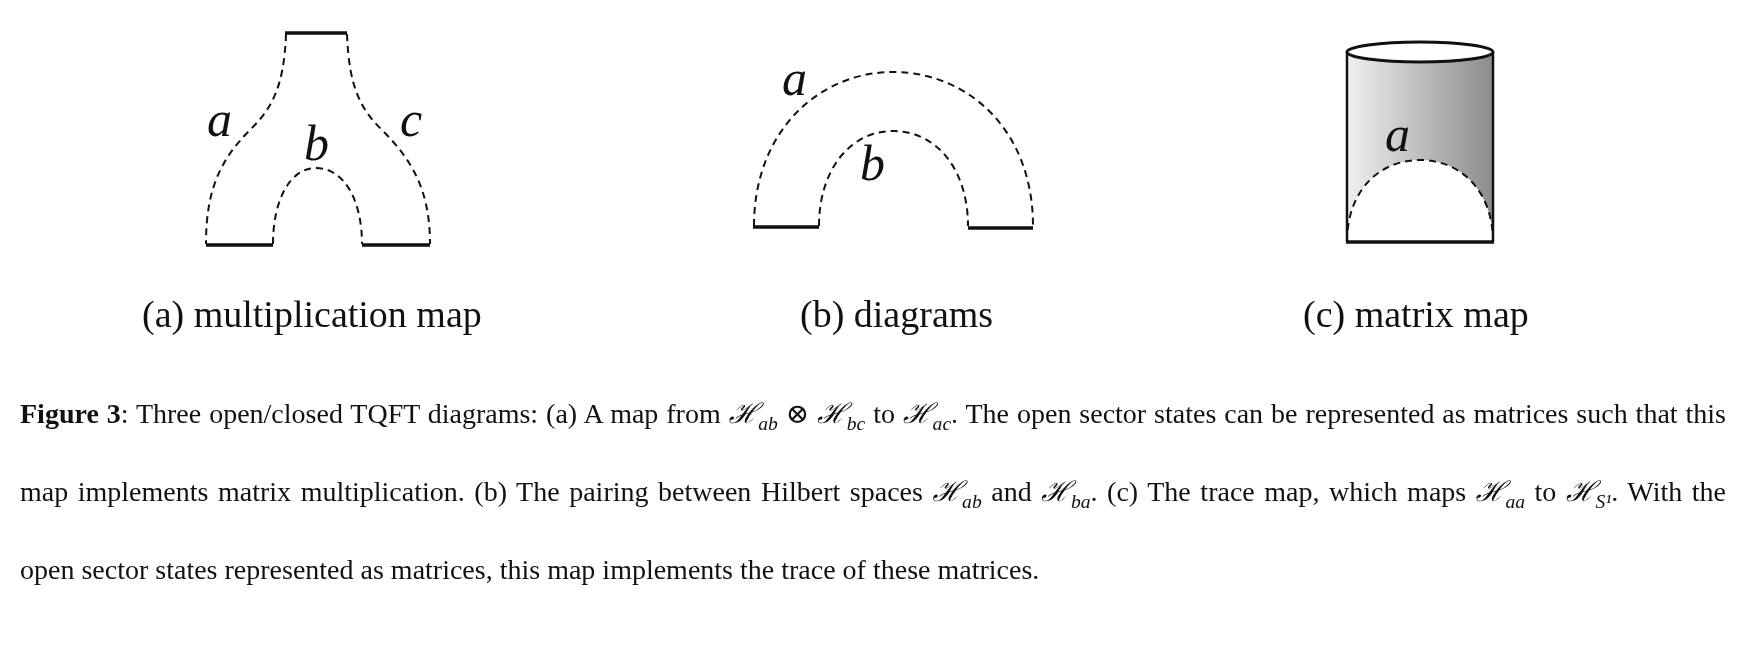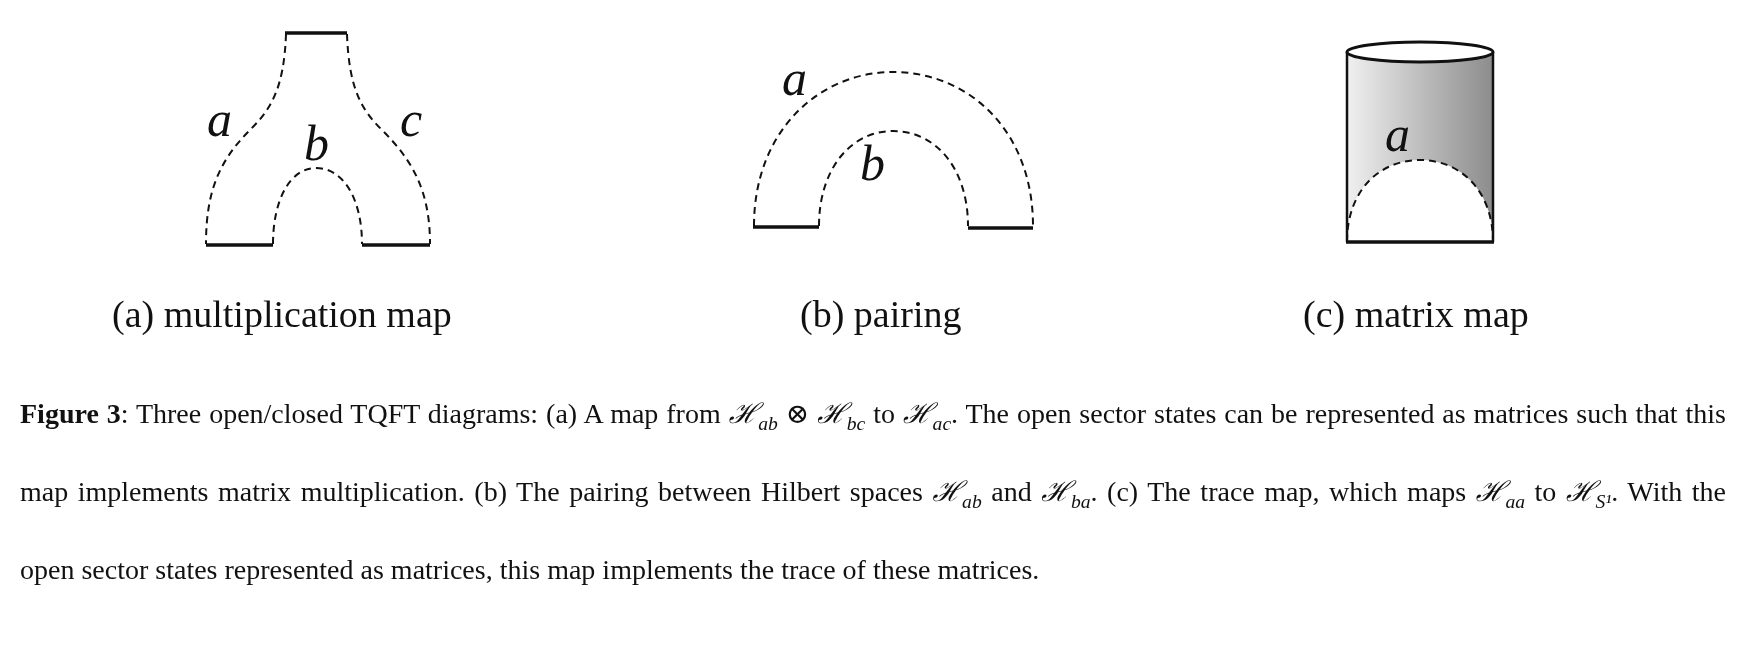--- a/index.html
+++ b/index.html
@@ -52,18 +52,18 @@
       <path d="M1347,242 C1347,190 1380,160 1420,160 C1460,160 1493,190 1493,242 Z" fill="#ffffff"></path>
       <path d="M1347,242 C1347,190 1380,160 1420,160 C1460,160 1493,190 1493,242" fill="none" stroke="#111" stroke-width="2" stroke-dasharray="7,5"></path>
       <line x1="1347" y1="52" x2="1347" y2="242" stroke="#111" stroke-width="2.5"></line>
       <line x1="1493" y1="52" x2="1493" y2="242" stroke="#111" stroke-width="2.5"></line>
       <line x1="1346" y1="242" x2="1494" y2="242" stroke="#111" stroke-width="3.5"></line>
       <ellipse cx="1420" cy="52" rx="73" ry="10" fill="#ffffff" stroke="#111" stroke-width="3"></ellipse>
       <text class="lbl" x="1385" y="151">a</text>
     </g>
   </svg>
 
-  <div class="subcap" style="left:112px;text-align:center;">(a) multiplication map</div>
-  <div class="subcap" style="left:800px;">(b) pairing</div>
+  <div class="subcap" style="left:142px;text-align:center;">(a) multiplication map</div>
+  <div class="subcap" style="left:800px;">(b) diagrams</div>
   <div class="subcap" style="left:1303px;">(c) matrix map</div>
 </div>
 
 <div class="caption"><b>Figure 3</b><span>: Three open/closed TQFT diagrams: (a) A map from </span><span class="cal">ℋ</span><span class="sub">ab</span><span> ⊗ </span><span class="cal">ℋ</span><span class="sub">bc</span><span> to </span><span class="cal">ℋ</span><span class="sub">ac</span><span>. The open sector states can be represented as matrices such that this map implements matrix multiplication. (b) The pairing between Hilbert spaces </span><span class="cal">ℋ</span><span class="sub">ab</span><span> and </span><span class="cal">ℋ</span><span class="sub">ba</span><span>. (c) The trace map, which maps </span><span class="cal">ℋ</span><span class="sub">aa</span><span> to </span><span class="cal">ℋ</span><span class="sub">S¹</span><span>. With the open sector states represented as matrices, this map implements the trace of these matrices.</span></div>
 
 </body></html>

